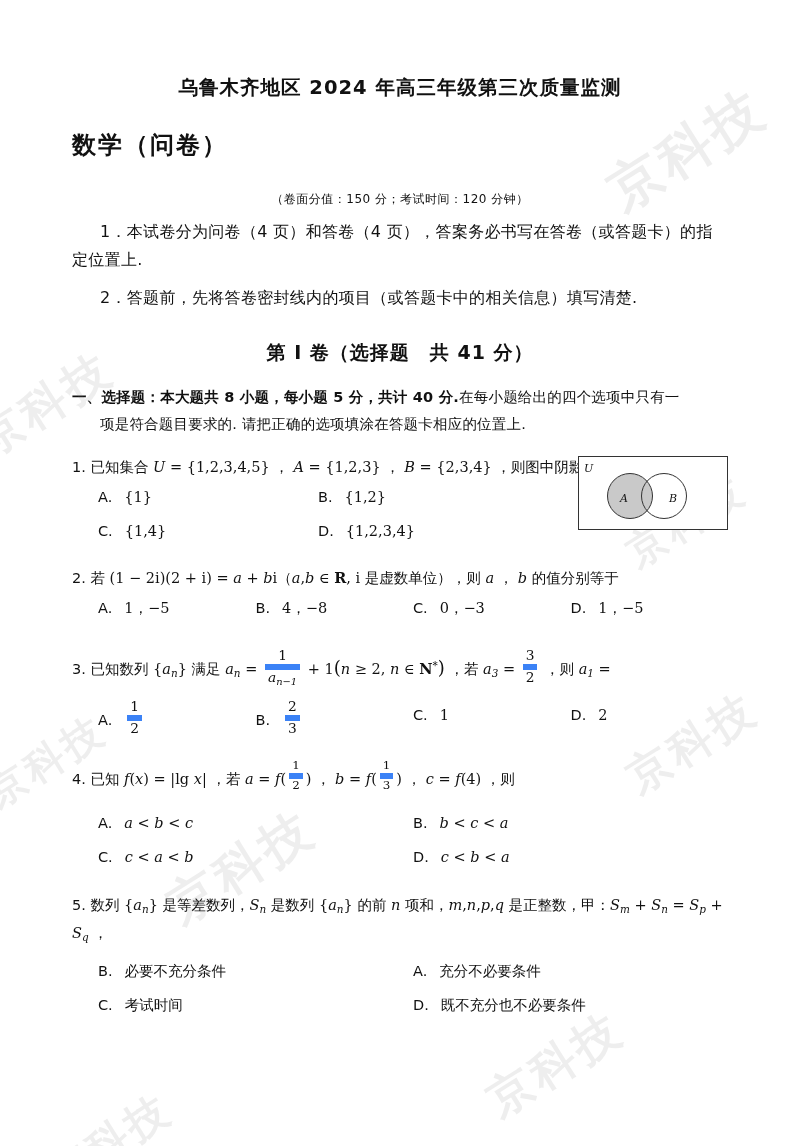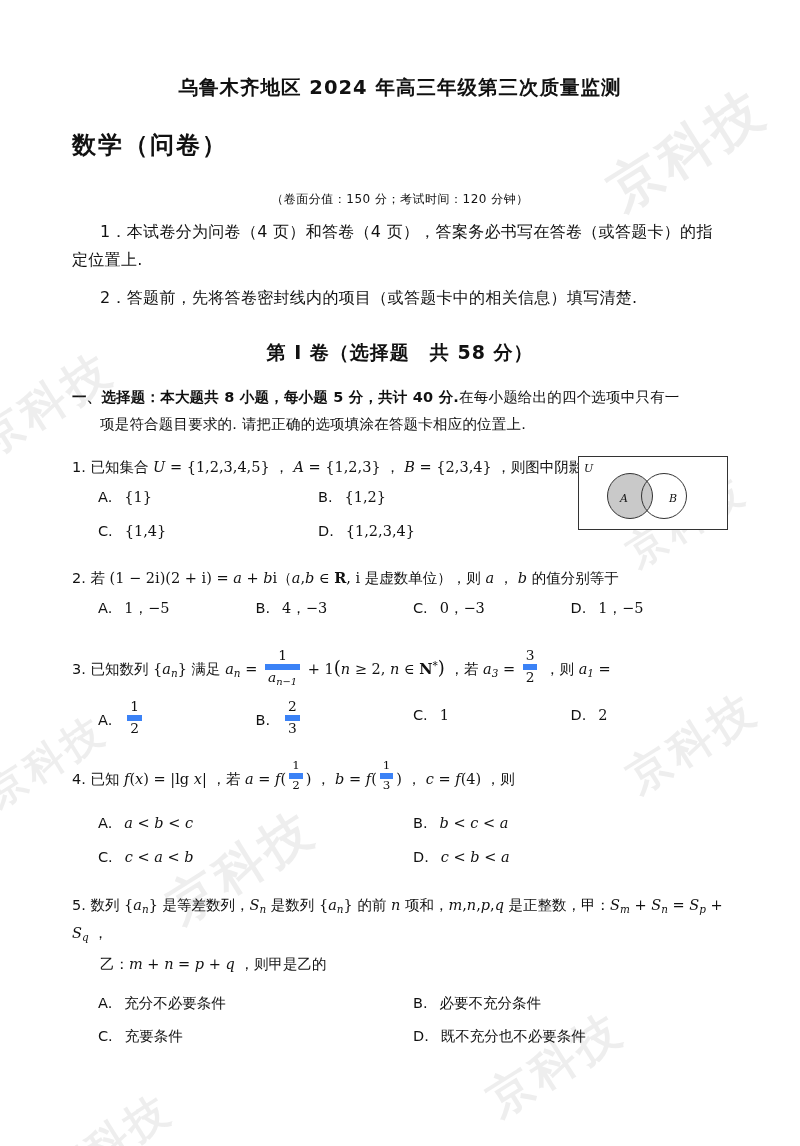--- a/index.html
+++ b/index.html
@@ -181,21 +181,21 @@
   <div class="wm wm7">京科技</div>
   <div class="wm wm8">京科技</div>
 
   <div class="doc-title">乌鲁木齐地区 2024 年高三年级第三次质量监测</div>
   <div class="doc-subtitle">数学（问卷）</div>
   <div class="doc-meta">（卷面分值：150 分；考试时间：120 分钟）</div>
 
   <div class="notice-item indent">1．本试卷分为问卷（4 页）和答卷（4 页），答案务必书写在答卷（或答题卡）的指定位置上.</div>
   <div class="notice-item indent">2．答题前，先将答卷密封线内的项目（或答题卡中的相关信息）填写清楚.</div>
 
-  <div class="section-title">第 I 卷（选择题　共 58 分）</div>
+  <div class="section-title">第 I 卷（选择题　共 41 分）</div>
 
   <div class="part-intro">
     <b>一、选择题：本大题共 8 小题，每小题 5 分，共计 40 分.</b><span>在每小题给出的四个选项中只有一</span>
     <span class="ln2">项是符合题目要求的.  请把正确的选项填涂在答题卡相应的位置上.</span>
   </div>
 
   <div class="q">
     <span class="q-stem">
       <span class="q-num">1.</span>
       <span class="mth">已知集合 <span class="it">U</span> = {1,2,3,4,5} ， <span class="it">A</span> = {1,2,3} ， <span class="it">B</span> = {2,3,4} ，则图中阴影部分表示的集合为</span>
@@ -215,21 +215,21 @@
     </div>
   </div>
 
   <div class="q">
     <span class="q-stem">
       <span class="q-num">2.</span>
       <span class="mth">若 (1 − 2<span class="rm">i</span>)(2 + <span class="rm">i</span>) = <span class="it">a</span> + <span class="it">b</span><span class="rm">i</span>（<span class="it">a</span>,<span class="it">b</span> ∈ <b class="rm">R</b>, <span class="rm">i</span> 是虚数单位），则 <span class="it">a</span> ， <span class="it">b</span> 的值分别等于</span>
     </span>
     <div class="opts four-col">
       <div class="opt"><span class="lbl">A.</span><span class="mth">1，−5</span></div>
-      <div class="opt"><span class="lbl">B.</span><span class="mth">4，−3</span></div>
+      <div class="opt"><span class="lbl">B.</span><span class="mth">4，−8</span></div>
       <div class="opt"><span class="lbl">C.</span><span class="mth">0，−3</span></div>
       <div class="opt"><span class="lbl">D.</span><span class="mth">1，−5</span></div>
     </div>
   </div>
 
   <div class="q" style="margin-top:22px;">
     <span class="q-stem">
       <span class="q-num">3.</span>
       <span class="mth">已知数列 {<span class="it">a<span class="sub">n</span></span>} 满足 <span class="it">a<span class="sub">n</span></span> =
         <span class="frac"><span class="num">1</span><span class="den"><span class="it">a<span class="sub">n−1</span></span></span></span>
@@ -258,24 +258,21 @@
       <div class="opt"><span class="lbl">C.</span><span class="it">c &lt; a &lt; b</span></div>
       <div class="opt"><span class="lbl">D.</span><span class="it">c &lt; b &lt; a</span></div>
     </div>
   </div>
 
   <div class="q" style="margin-top:18px;">
     <span class="q-stem">
       <span class="q-num">5.</span>
       <span class="mth">数列 {<span class="it">a<span class="sub">n</span></span>} 是等差数列，<span class="it">S<span class="sub">n</span></span> 是数列 {<span class="it">a<span class="sub">n</span></span>} 的前 <span class="it">n</span> 项和，<span class="it">m</span>,<span class="it">n</span>,<span class="it">p</span>,<span class="it">q</span> 是正整数，甲：<span class="it">S<span class="sub">m</span></span> + <span class="it">S<span class="sub">n</span></span> = <span class="it">S<span class="sub">p</span></span> + <span class="it">S<span class="sub">q</span></span> ，</span>
     </span>
-    <span class="q-stem" style="display:block; text-indent:28px; margin-top:4px;">
-      <span class="mth">乙：<span class="it">m</span> + <span class="it">n</span> = <span class="it">p</span> + <span class="it">q</span> ，则甲是乙的</span>
-    </span>
     <div class="opts two-col" style="margin-top:8px;">
+      <div class="opt"><span class="lbl">B.</span><span>必要不充分条件</span></div>
       <div class="opt"><span class="lbl">A.</span><span>充分不必要条件</span></div>
-      <div class="opt"><span class="lbl">B.</span><span>必要不充分条件</span></div>
-      <div class="opt"><span class="lbl">C.</span><span>充要条件</span></div>
+      <div class="opt"><span class="lbl">C.</span><span>考试时间</span></div>
       <div class="opt"><span class="lbl">D.</span><span>既不充分也不必要条件</span></div>
     </div>
   </div>
 
 </div>
 
 </body></html>

